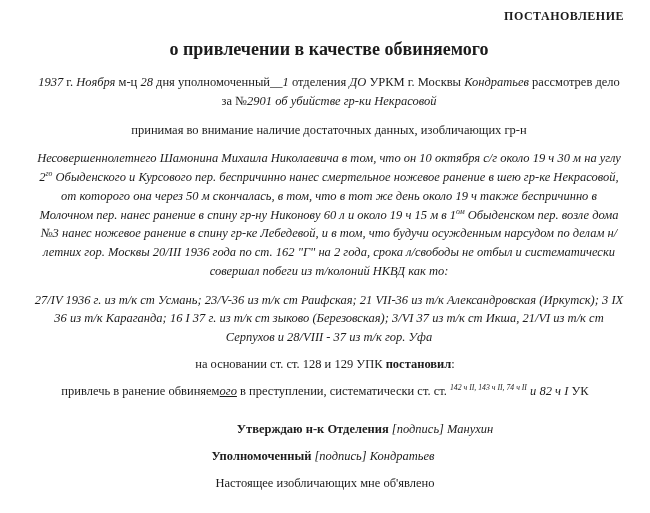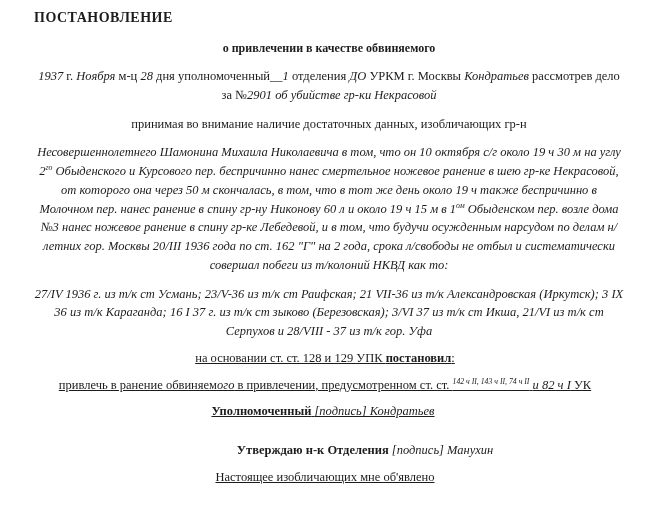--- a/index.html
+++ b/index.html
@@ -13,39 +13,38 @@
     box-sizing: border-box;
     background: #ffffff;
     color: #1c1c1c;
     font-family: "Liberation Serif", "DejaVu Serif", serif;
     font-size: 12.5px;
     line-height: 1.5;
     padding: 5px 26px 4px 34px;
     overflow: hidden;
   }
   h1.doc-title {
-    font-size: 14px;
+    font-size: 12px;
     font-weight: bold;
-    text-align: left;
+    text-align: right;
     margin: 2px 0 0 0;
     letter-spacing: 0.5px;
   }
   h2.doc-subtitle {
-    font-size: 12px;
+    font-size: 18px;
     font-weight: bold;
     text-align: center;
     margin: 11px 0 0 0;
   }
   p.para {
     margin: 10px 0 0 0;
     text-align: center;
   }
   p.para.tight {
     margin: 8px 8px 0 0;
-    text-decoration: underline;
   }
   .sig-right {
     text-align: right;
     padding-right: 4px;
   }
   .approval {
     text-align: center;
     padding-left: 72px;
     margin-top: 20px !important;
   }
@@ -69,21 +68,21 @@
 
   <p class="para"><span class="seg-n">принимая во внимание наличие достаточных данных, изобличающих гр-н</span></p>
 
   <p class="para"><span class="seg-i">Несовершеннолетнего Шамонина Михаила Николаевича в том, что он 10 октября с/г около 19 ч 30 м на углу 2</span><span class="seg-isup">го</span><span class="seg-i"> Обыденского и Курсового пер. беспричинно нанес смертельное ножевое ранение в шею гр-ке Некрасовой, от которого она через 50 м скончалась, в том, что в тот же день около 19 ч также беспричинно в Молочном пер. нанес ранение в спину гр-ну Никонову 60 л и около 19 ч 15 м в 1</span><span class="seg-isup">ом</span><span class="seg-i"> Обыденском пер. возле дома №3 нанес ножевое ранение в спину гр-ке Лебедевой, и в том, что будучи осужденным нарсудом по делам н/летних гор. Москвы 20/III 1936 года по ст. 162 "Г" на 2 года, срока л/свободы не отбыл и систематически совершал побеги из т/колоний НКВД как то:</span></p>
 
   <p class="para"><span class="seg-i">27/IV 1936 г. из т/к ст Усмань; 23/V-36 из т/к ст Раифская; 21 VII-36 из т/к Александровская (Иркутск); 3 IX 36 из т/к Караганда; 16 I 37 г. из т/к ст зыково (Березовская); 3/VI 37 из т/к ст Икша, 21/VI из т/к ст Серпухов и 28/VIII - 37 из т/к гор. Уфа</span></p>
 
   <p class="para tight"><span class="seg-n">на основании ст. ст. 128 и 129 УПК </span><span class="seg-b">постановил</span><span class="seg-n">:</span></p>
 
 
-  <p class="para tight"><span class="seg-n">привлечь в ранение обвиняем</span><span class="seg-iu">ого</span><span class="seg-n"> в привлечении, предусмотренном ст. ст. </span><span class="seg-isup">142 ч II, 143 ч II, 74 ч II</span><span class="seg-n"> </span><span class="seg-i">и 82 ч I</span><span class="seg-n"> УК</span></p>
+  <p class="para tight"><span class="seg-n">привлечь в ранение обвиняем</span><span class="seg-iu">ого</span><span class="seg-n"> в преступлении, систематически ст. ст. </span><span class="seg-isup">142 ч II, 143 ч II, 74 ч II</span><span class="seg-n"> </span><span class="seg-i">и 82 ч I</span><span class="seg-n"> УК</span></p>
+
+  <p class="para approval"><span class="seg-b">Утверждаю н-к Отделения</span><span class="seg-n"> </span><span class="seg-i">[подпись] Манухин</span></p>
 
   <p class="para tight sig-right"><span class="seg-b">Уполномоченный</span><span class="seg-n"> </span><span class="seg-i">[подпись] Кондратьев</span></p>
-
-  <p class="para approval"><span class="seg-b">Утверждаю н-к Отделения</span><span class="seg-n"> </span><span class="seg-i">[подпись] Манухин</span></p>
 
   <p class="para tight"><span class="seg-n">Настоящее изобличающих мне об'явлено</span></p>
 
 </div>
 
 </body></html>

